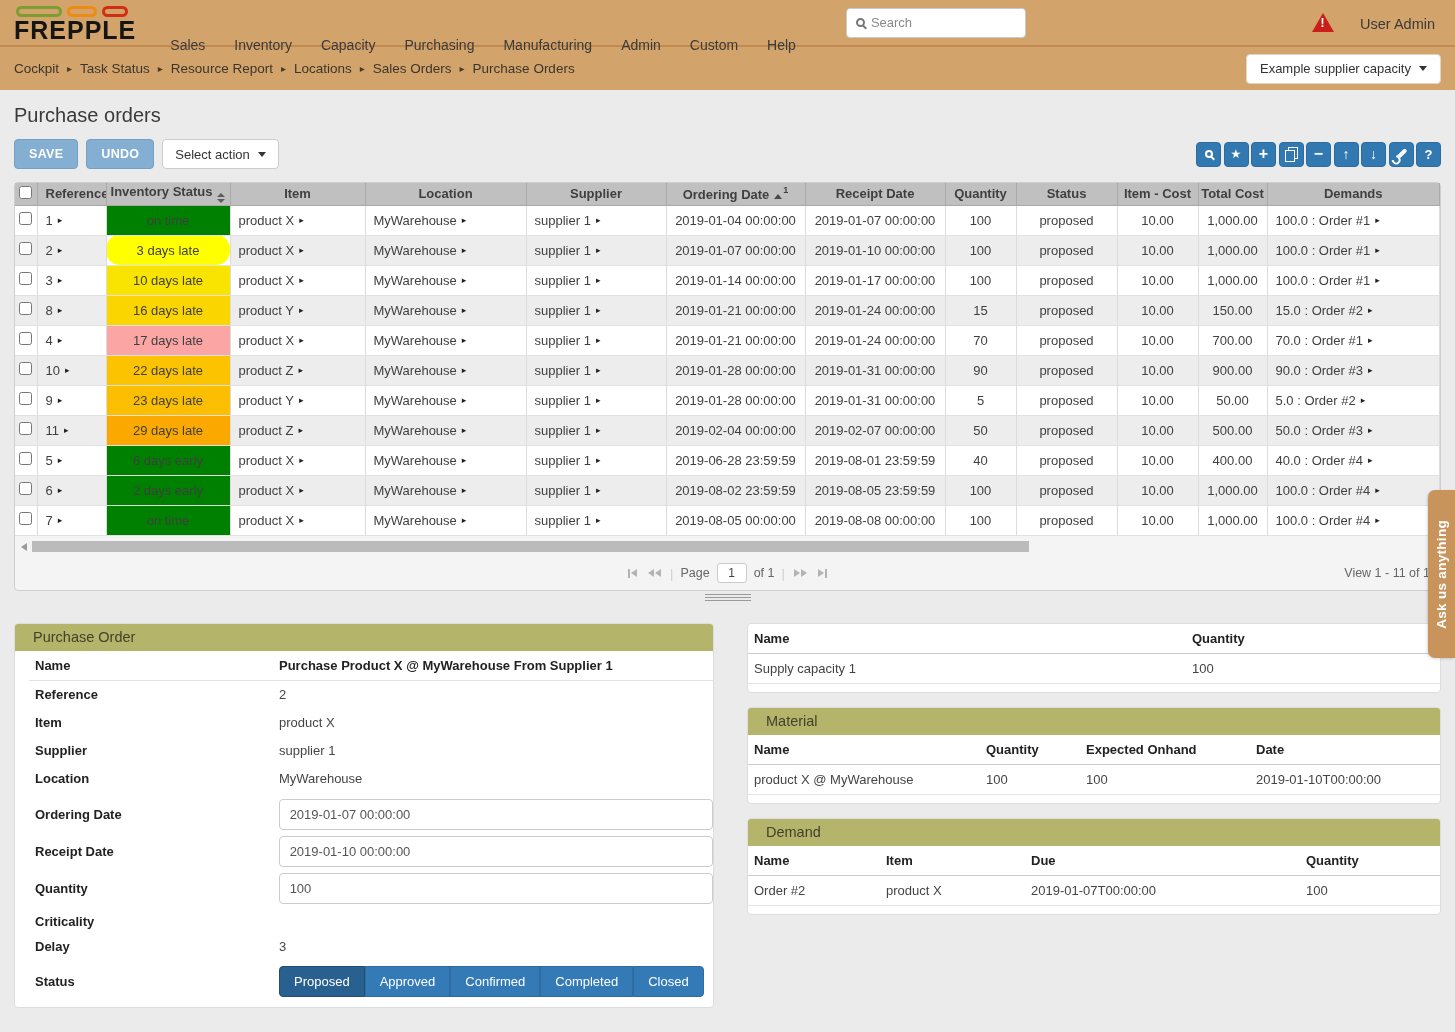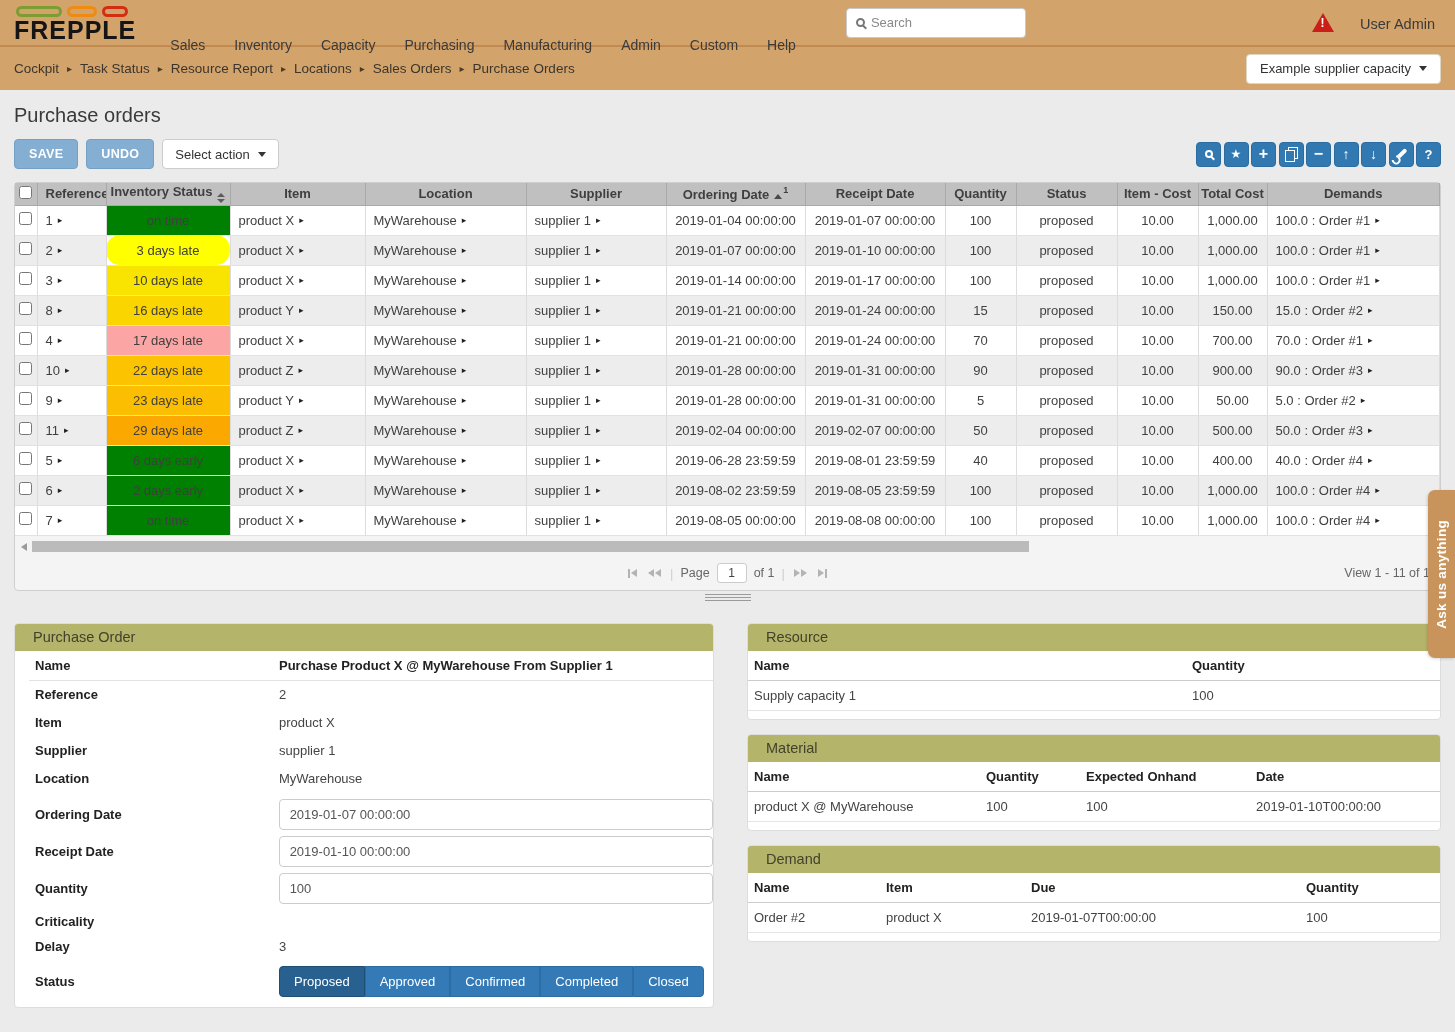--- a/index.html
+++ b/index.html
@@ -711,21 +711,20 @@
           <button class="sbtn">Completed</button>
           <button class="sbtn">Closed</button>
         </div>
       </div>
     </div>
   </div>
 
   <div class="right-col">
 
     <div class="card">
-      <div class="card-h">Resource</div>
       <div class="mini-grid pad-b">
         <div class="mini-row head cols-resource">
           <div>Name</div>
           <div>Quantity</div>
         </div>
         <div class="mini-row data cols-resource">
           <div>Supply capacity 1</div>
           <div>100</div>
         </div>
       </div>

